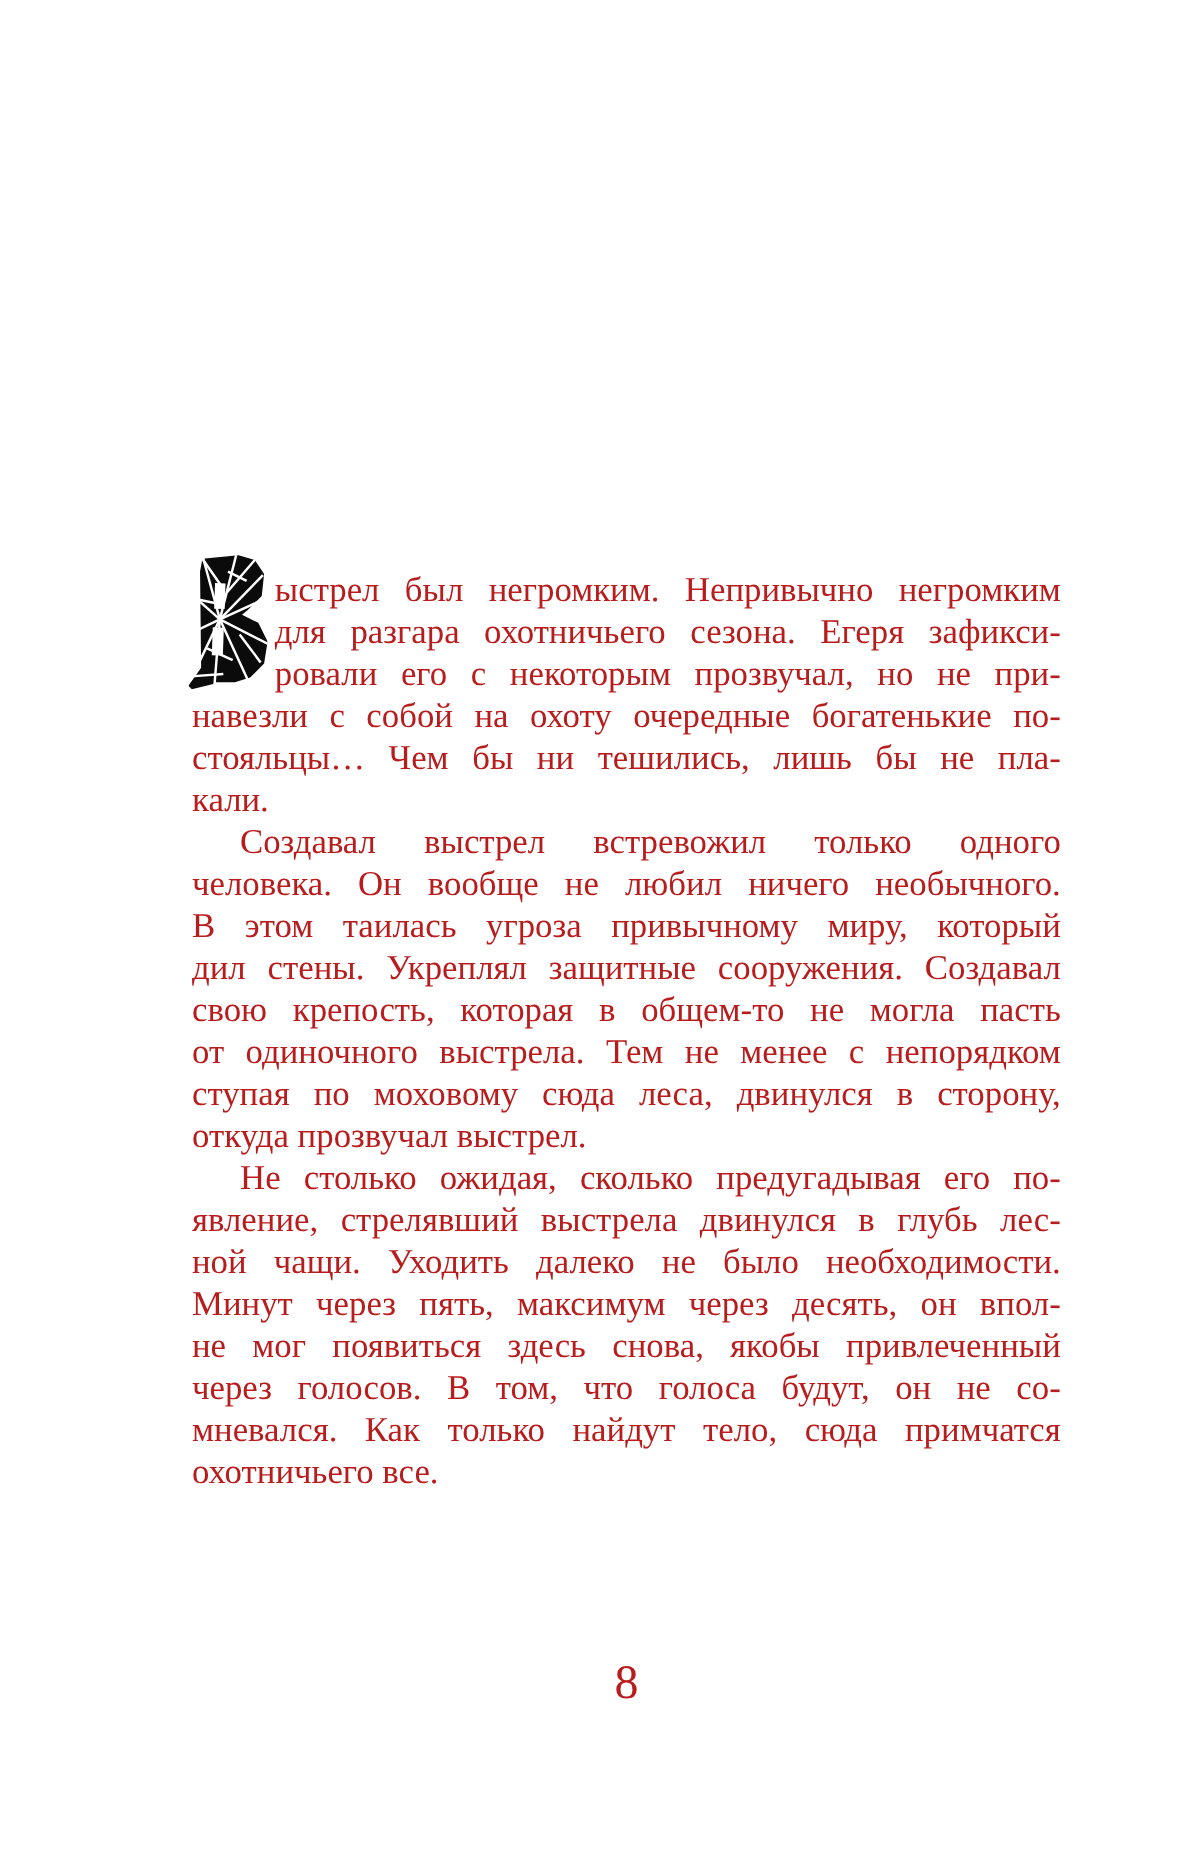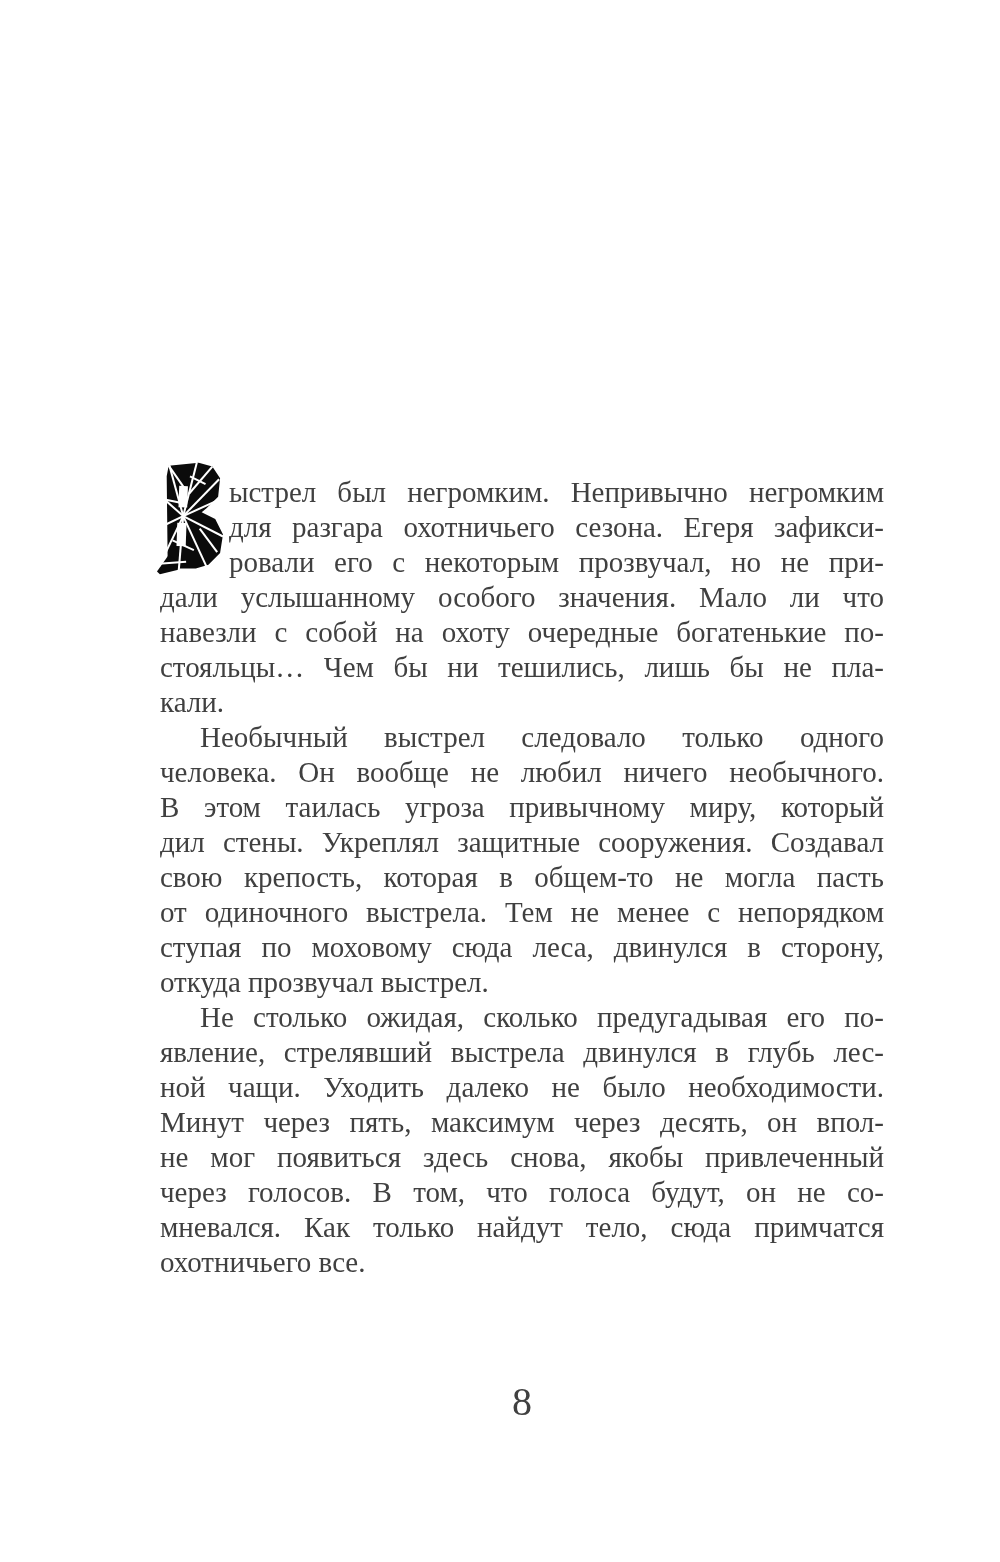--- a/index.html
+++ b/index.html
@@ -7,21 +7,21 @@
     padding: 0;
     background: #ffffff;
   }
   .page {
     position: relative;
     width: 1000px;
     height: 1562px;
     background: #ffffff;
     overflow: hidden;
     font-family: "Liberation Serif", "DejaVu Serif", serif;
-    color: #404040;
+    color: #b91c1c;
   }
   .text-block {
     position: absolute;
     left: 160px;
     top: 475px;
     width: 724px;
     font-size: 29px;
     line-height: 35px;
   }
   .paragraph { margin: 0; }
@@ -81,27 +81,26 @@
         <path d="M8,38 L28,42"></path>
         <path d="M44,68 L62,92"></path>
         <path d="M16,80 L38,90"></path>
         <path d="M2,104 L30,102"></path>
       </g>
     </svg>
   </span>
         <div class="line">ыстрел был негромким. Непривычно негромким</div>
         <div class="line">для разгара охотничьего сезона. Егеря зафикси-</div>
         <div class="line">ровали его с некоторым прозвучал, но не при-</div>
-        <div class="line">дали услышанному особого значения. Мало ли что</div>
         <div class="line">навезли с собой на охоту очередные богатенькие по-</div>
         <div class="line">стояльцы… Чем бы ни тешились, лишь бы не пла-</div>
         <div class="line last">кали.</div>
       </div>
       <div class="paragraph">
-        <div class="line indent">Необычный выстрел следовало только одного</div>
+        <div class="line indent">Создавал выстрел встревожил только одного</div>
         <div class="line">человека. Он вообще не любил ничего необычного.</div>
         <div class="line">В этом таилась угроза привычному миру, который</div>
         <div class="line">дил стены. Укреплял защитные сооружения. Создавал</div>
         <div class="line">свою крепость, которая в общем-то не могла пасть</div>
         <div class="line">от одиночного выстрела. Тем не менее с непорядком</div>
         <div class="line">ступая по моховому сюда леса, двинулся в сторону,</div>
         <div class="line last">откуда прозвучал выстрел.</div>
       </div>
       <div class="paragraph">
         <div class="line indent">Не столько ожидая, сколько предугадывая его по-</div>

